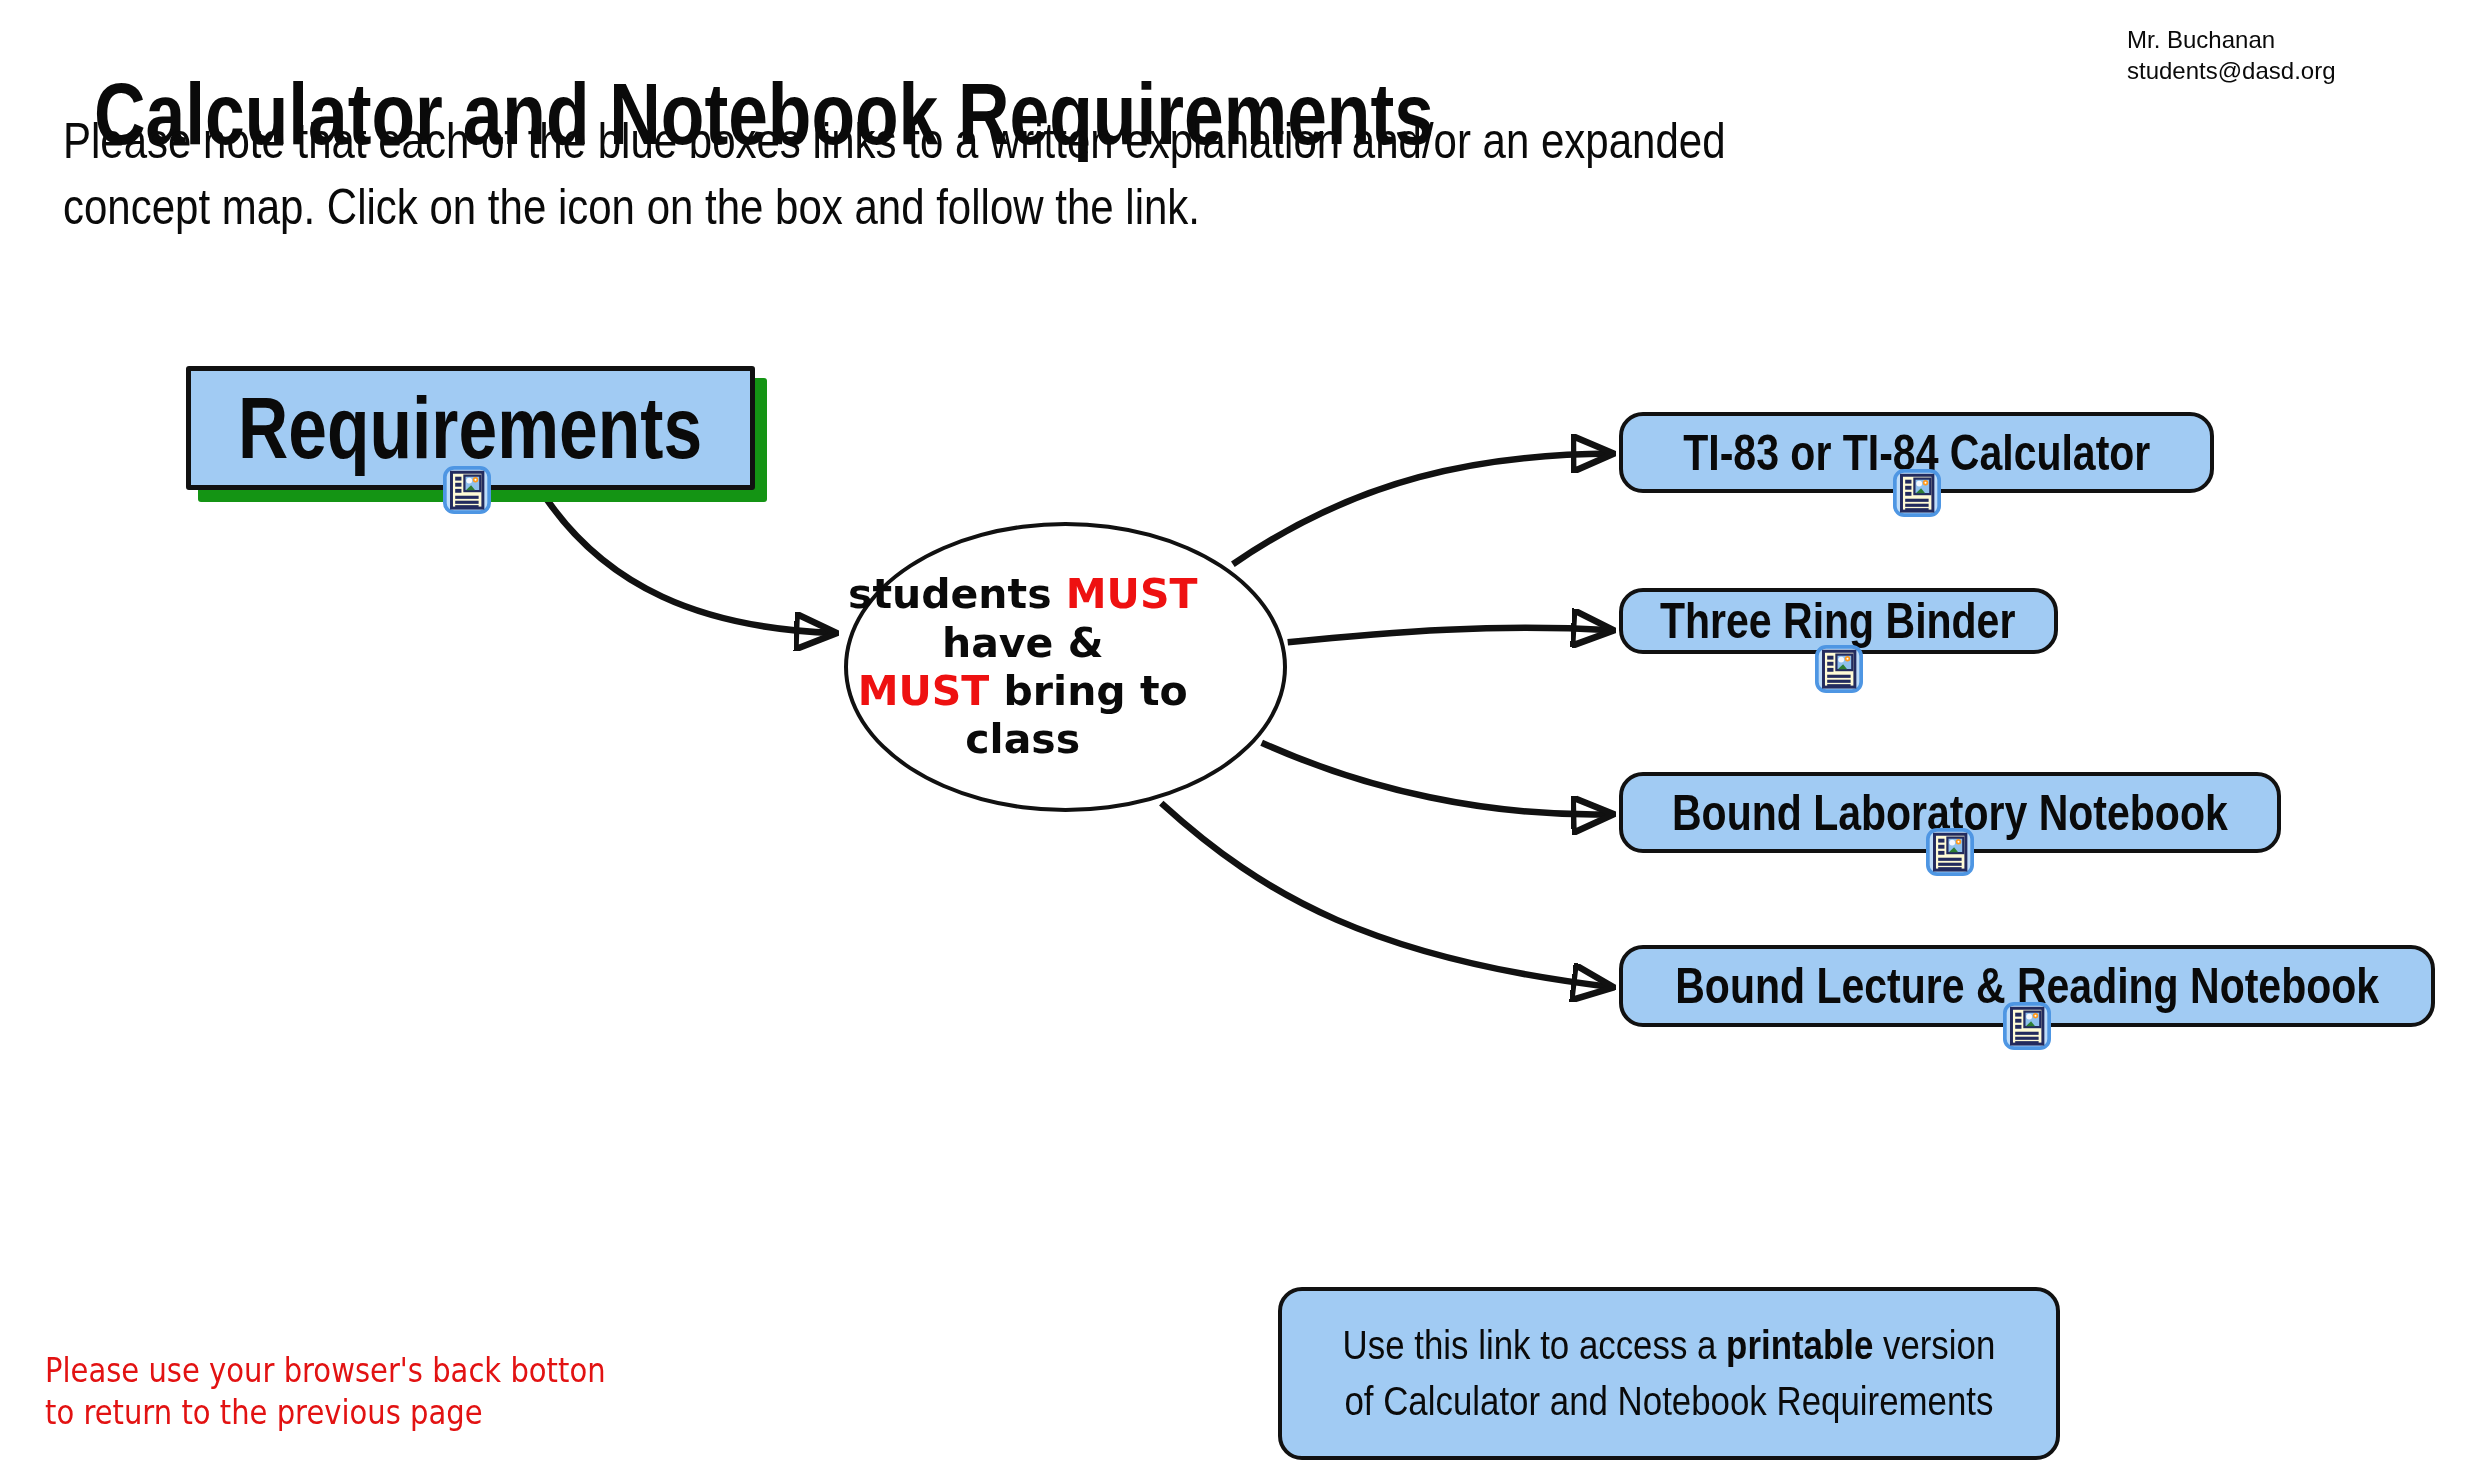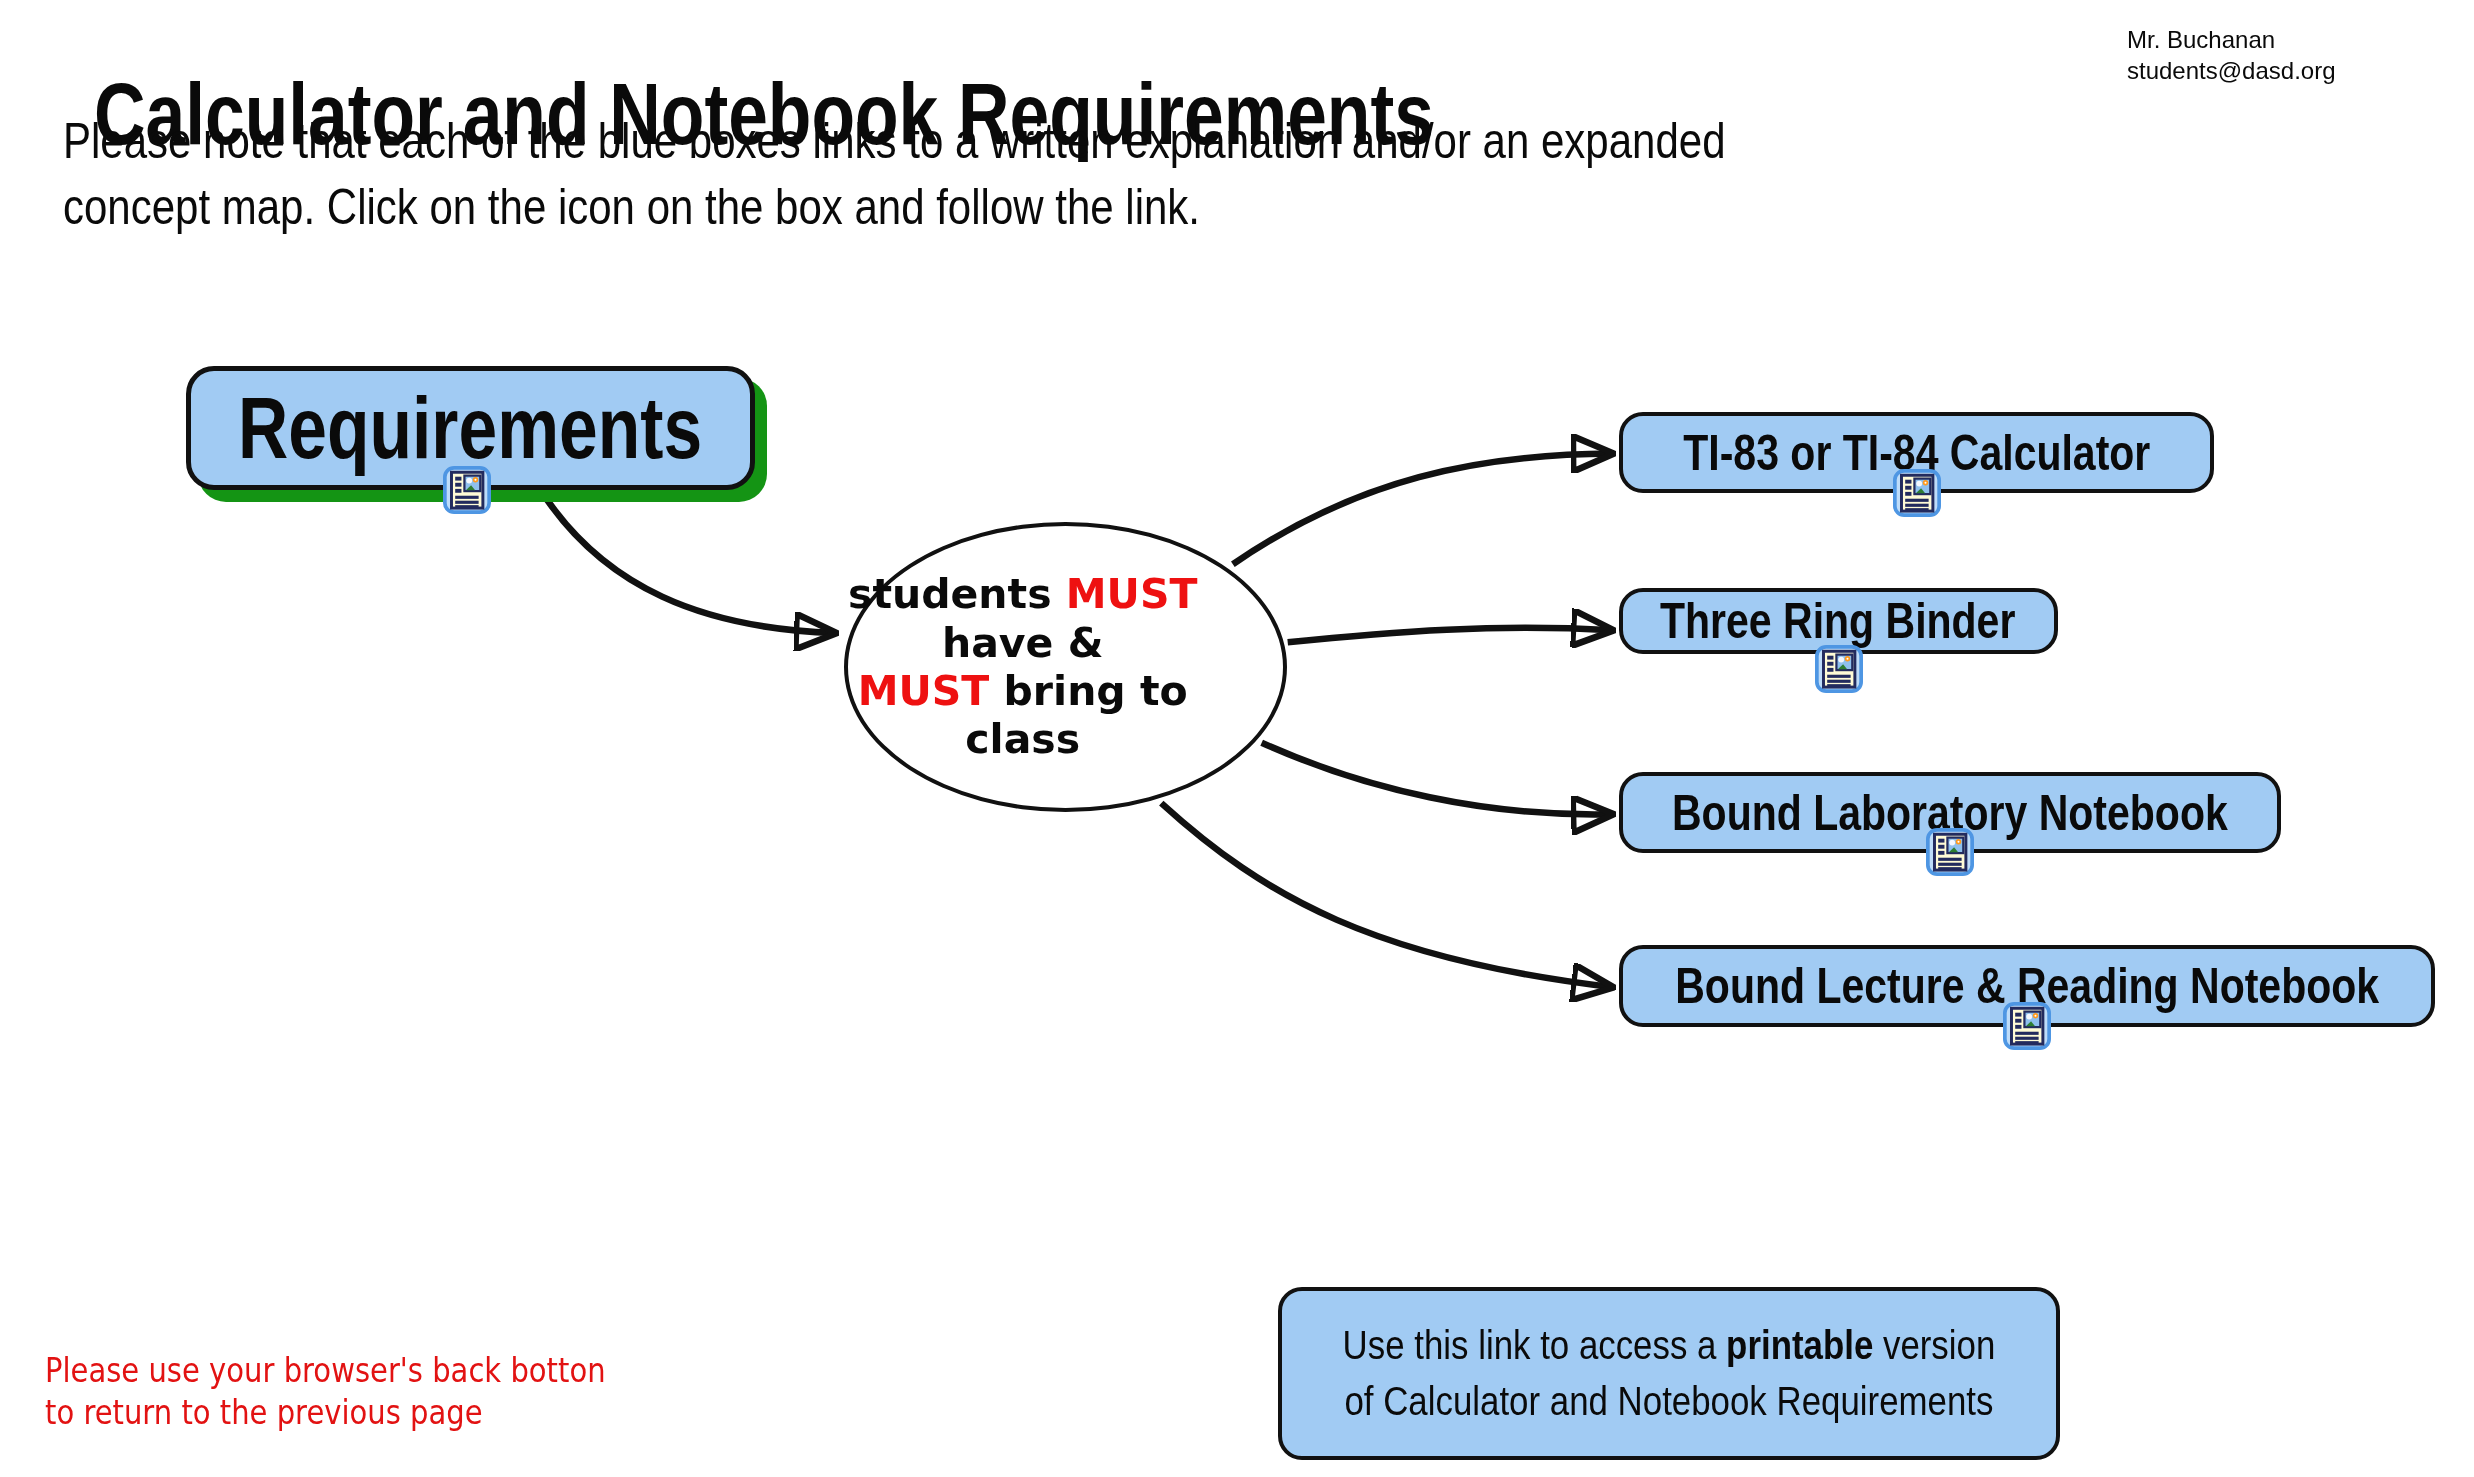--- a/index.html
+++ b/index.html
@@ -15,21 +15,21 @@
   .subtitle{position:absolute;left:63px;top:108px;font-size:50px;line-height:1.32;}
   .subtitle .cond{transform:scaleX(.84);white-space:pre-line;}
 
   .contact{position:absolute;left:2081px;top:24px;font-family:Liberation Sans, sans-serif;
            font-size:24px;line-height:1.3;margin-left:46px;}
 
   
   .node{position:absolute;background:#A1CBF3;border:4.6px solid #111;border-radius:24px;
         display:flex;align-items:center;justify-content:center;
         font-weight:bold;font-size:50px;box-sizing:border-box;}
-  .root-node{left:186px;top:366px;width:569px;height:124px;border-width:5.6px;border-radius:28px;
+  .root-node{left:186px;top:366px;width:569px;height:124px;border-width:5.6px;border-radius:3px;
              box-shadow:12px 12px 0 0 #149414;font-size:87px;}
   .node1{left:1619px;top:412px;width:595px;height:81px;}
   .node2{left:1619px;top:588px;width:439px;height:66px;justify-content:flex-end;}
   .node3{left:1619px;top:772px;width:662px;height:81px;}
   .node4{left:1619px;top:945px;width:816px;height:82px;}
 
   .ellipse{position:absolute;left:844px;top:522px;width:443px;height:290px;background:#fff;
            border:4.6px solid #111;border-radius:50%;display:flex;align-items:center;justify-content:flex-start;
            text-align:center;font-family:"DejaVu Sans",sans-serif;font-weight:bold;
            font-size:41px;line-height:1.18;box-sizing:border-box;}

